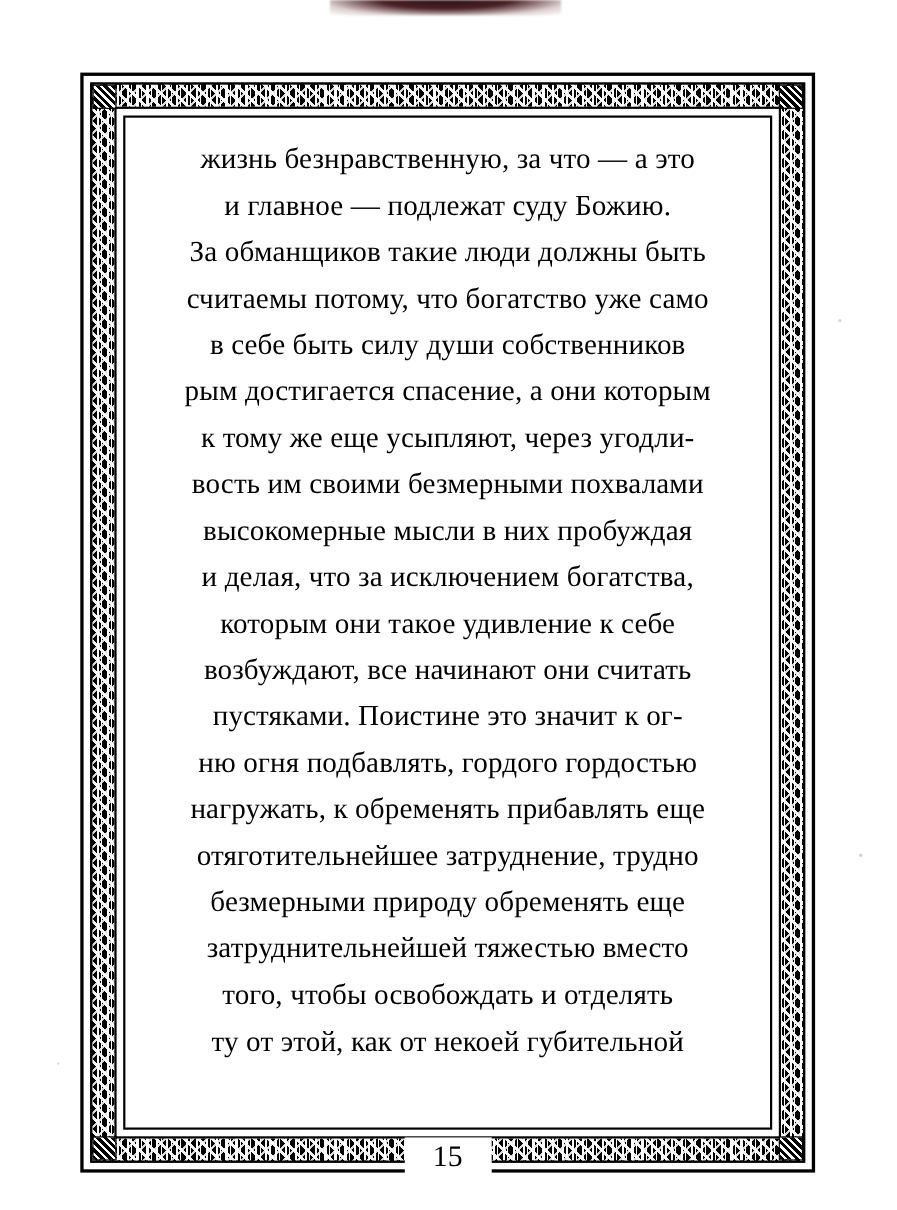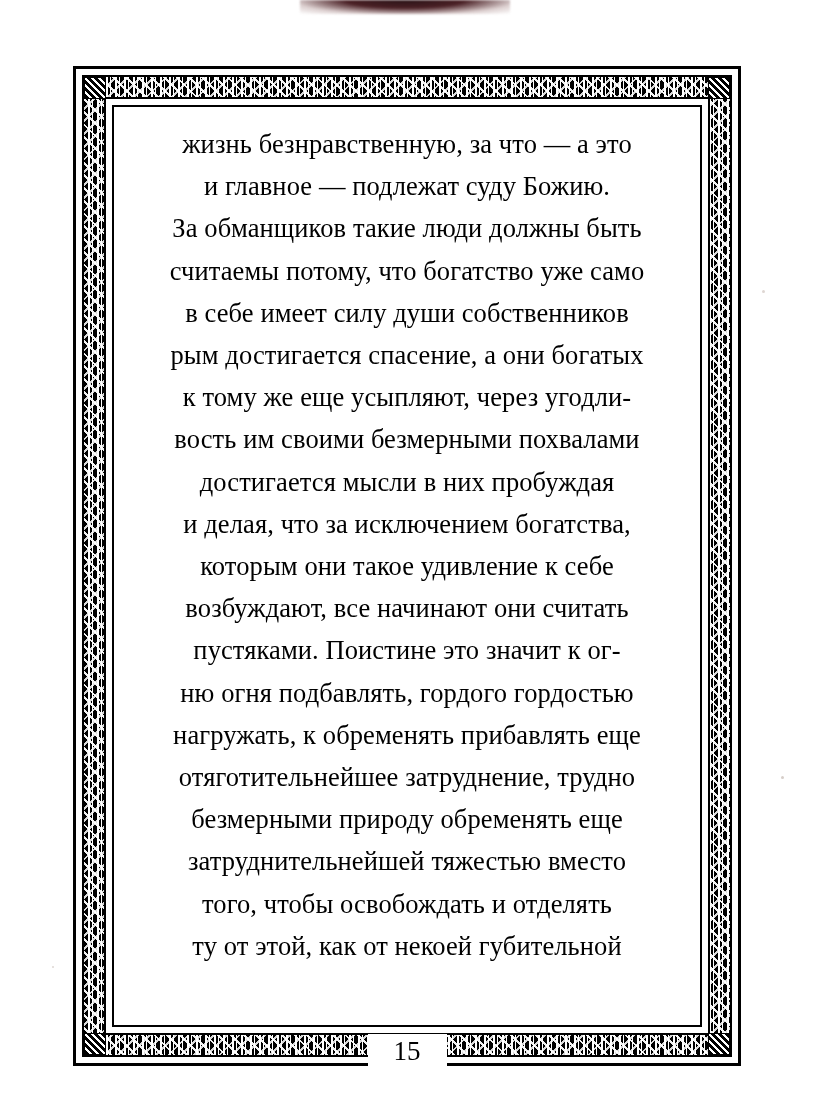--- a/index.html
+++ b/index.html
@@ -172,25 +172,25 @@
     <div class="corner br"></div>
 
     <div class="frame-inner-cover"></div>
     <div class="frame-inner-thin"></div>
 
     <div class="text-area">
       <div class="body-line c">жизнь безнравственную, за что — а это</div>
       <div class="body-line c">и главное — подлежат суду Божию.</div>
       <div class="body-line c">За обманщиков такие люди должны быть</div>
       <div class="body-line c">считаемы потому, что богатство уже само</div>
-      <div class="body-line c">в себе имеет силу души собственников</div>
-      <div class="body-line c">рым достигается спасение, а они богатых</div>
+      <div class="body-line c">в себе быть силу души собственников</div>
+      <div class="body-line c">рым достигается спасение, а они которым</div>
       <div class="body-line c">к тому же еще усыпляют, через угодли-</div>
       <div class="body-line c">вость им своими безмерными похвалами</div>
-      <div class="body-line c">достигается мысли в них пробуждая</div>
+      <div class="body-line c">высокомерные мысли в них пробуждая</div>
       <div class="body-line c">и делая, что за исключением богатства,</div>
       <div class="body-line c">которым они такое удивление к себе</div>
       <div class="body-line c">возбуждают, все начинают они считать</div>
       <div class="body-line c">пустяками. Поистине это значит к ог-</div>
       <div class="body-line c">ню огня подбавлять, гордого гордостью</div>
       <div class="body-line c">нагружать, к обременять прибавлять еще</div>
       <div class="body-line c">отяготительнейшее затруднение, трудно</div>
       <div class="body-line c">безмерными природу обременять еще</div>
       <div class="body-line c">затруднительнейшей тяжестью вместо</div>
       <div class="body-line c">того, чтобы освобождать и отделять</div>

